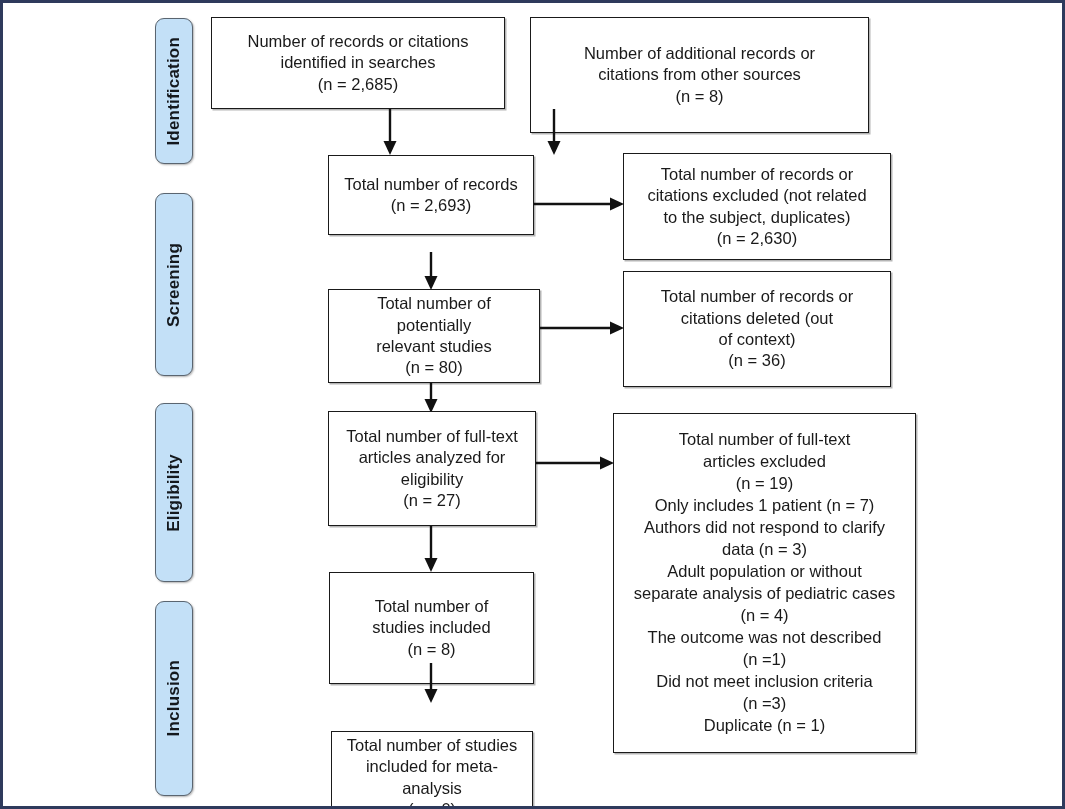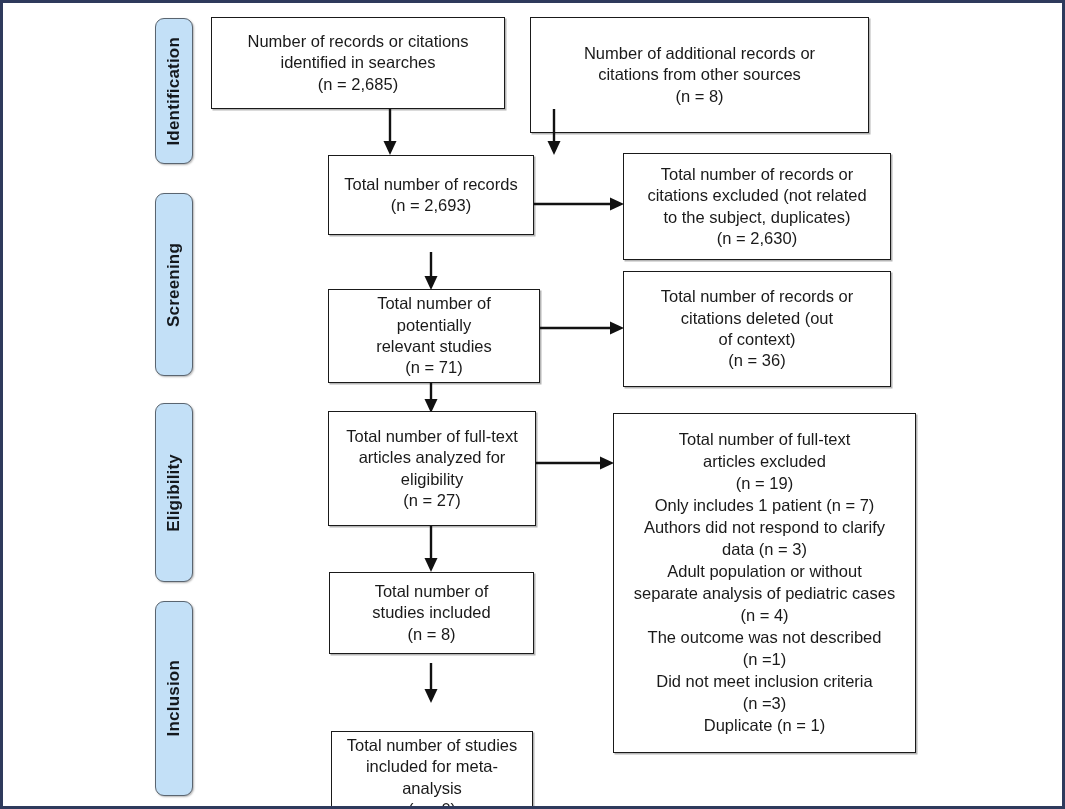--- a/index.html
+++ b/index.html
@@ -136,21 +136,21 @@
   <div class="connector" style="left:416px;top:249px;width:24px;height:40px;">
     <svg width="24" height="40" viewBox="0 0 24 40">
       <line class="cline" x1="12" y1="0" x2="12" y2="28"></line>
       <polygon class="chead" points="12,38 5.5,24 18.5,24"></polygon>
     </svg>
   </div>
 
   <div class="flow-box" style="left:325px;top:286px;width:212px;height:94px;">
     <span class="box-text">Total number of potentially
 relevant studies
-(n = 71)</span>
+(n = 80)</span>
   </div>
 
   <div class="flow-box" style="left:620px;top:268px;width:268px;height:116px;">
     <span class="box-text">Total number of records or
 citations deleted (out
 of context)
 (n = 36)</span>
   </div>
 
   <div class="connector" style="left:537px;top:313px;width:86px;height:24px;">
@@ -198,21 +198,21 @@
     </svg>
   </div>
 
   <div class="connector" style="left:416px;top:523px;width:24px;height:48px;">
     <svg width="24" height="48" viewBox="0 0 24 48">
       <line class="cline" x1="12" y1="0" x2="12" y2="36"></line>
       <polygon class="chead" points="12,46 5.5,32 18.5,32"></polygon>
     </svg>
   </div>
 
-  <div class="flow-box" style="left:326px;top:569px;width:205px;height:82px;">
+  <div class="flow-box" style="left:326px;top:569px;width:205px;height:112px;">
     <span class="box-text">Total number of
 studies included
 (n = 8)</span>
   </div>
 
   <div class="connector" style="left:416px;top:660px;width:24px;height:42px;">
     <svg width="24" height="42" viewBox="0 0 24 42">
       <line class="cline" x1="12" y1="0" x2="12" y2="30"></line>
       <polygon class="chead" points="12,40 5.5,26 18.5,26"></polygon>
     </svg>

